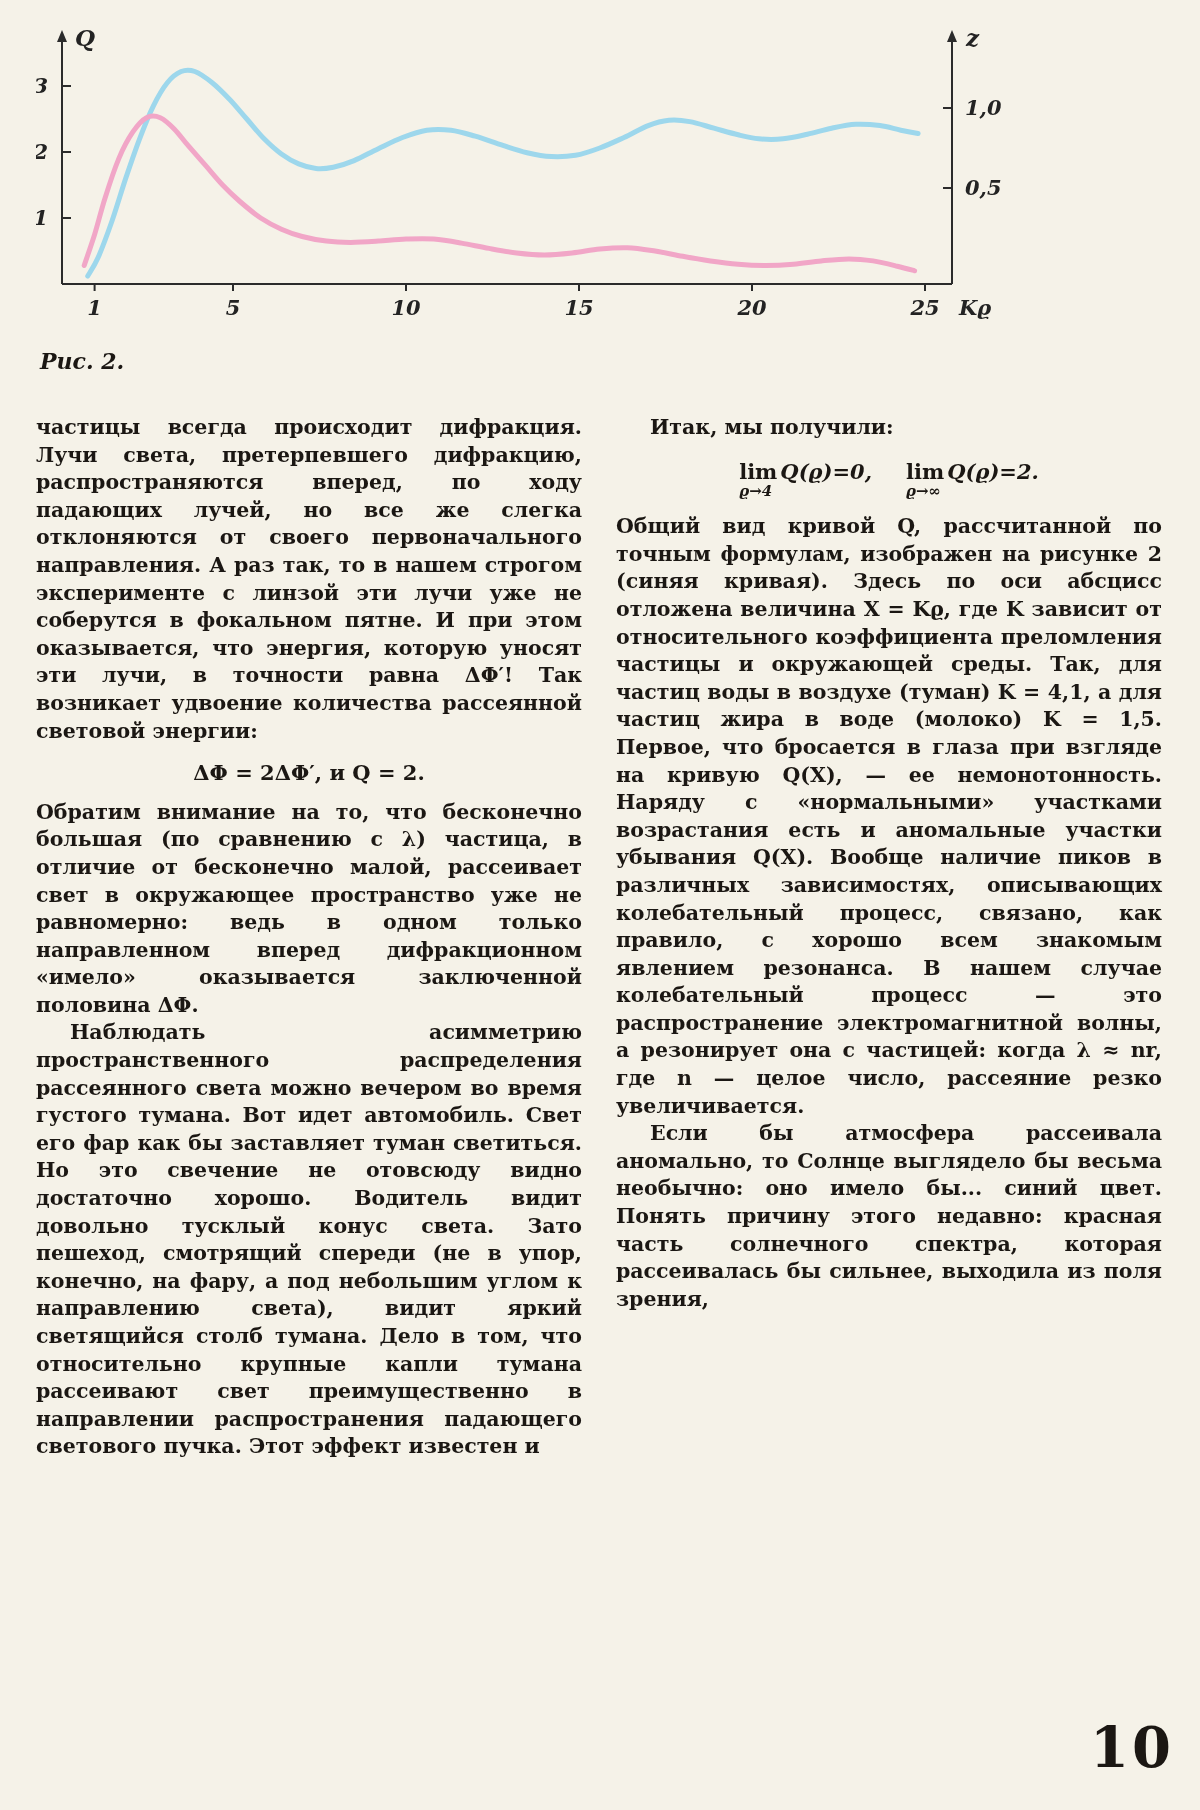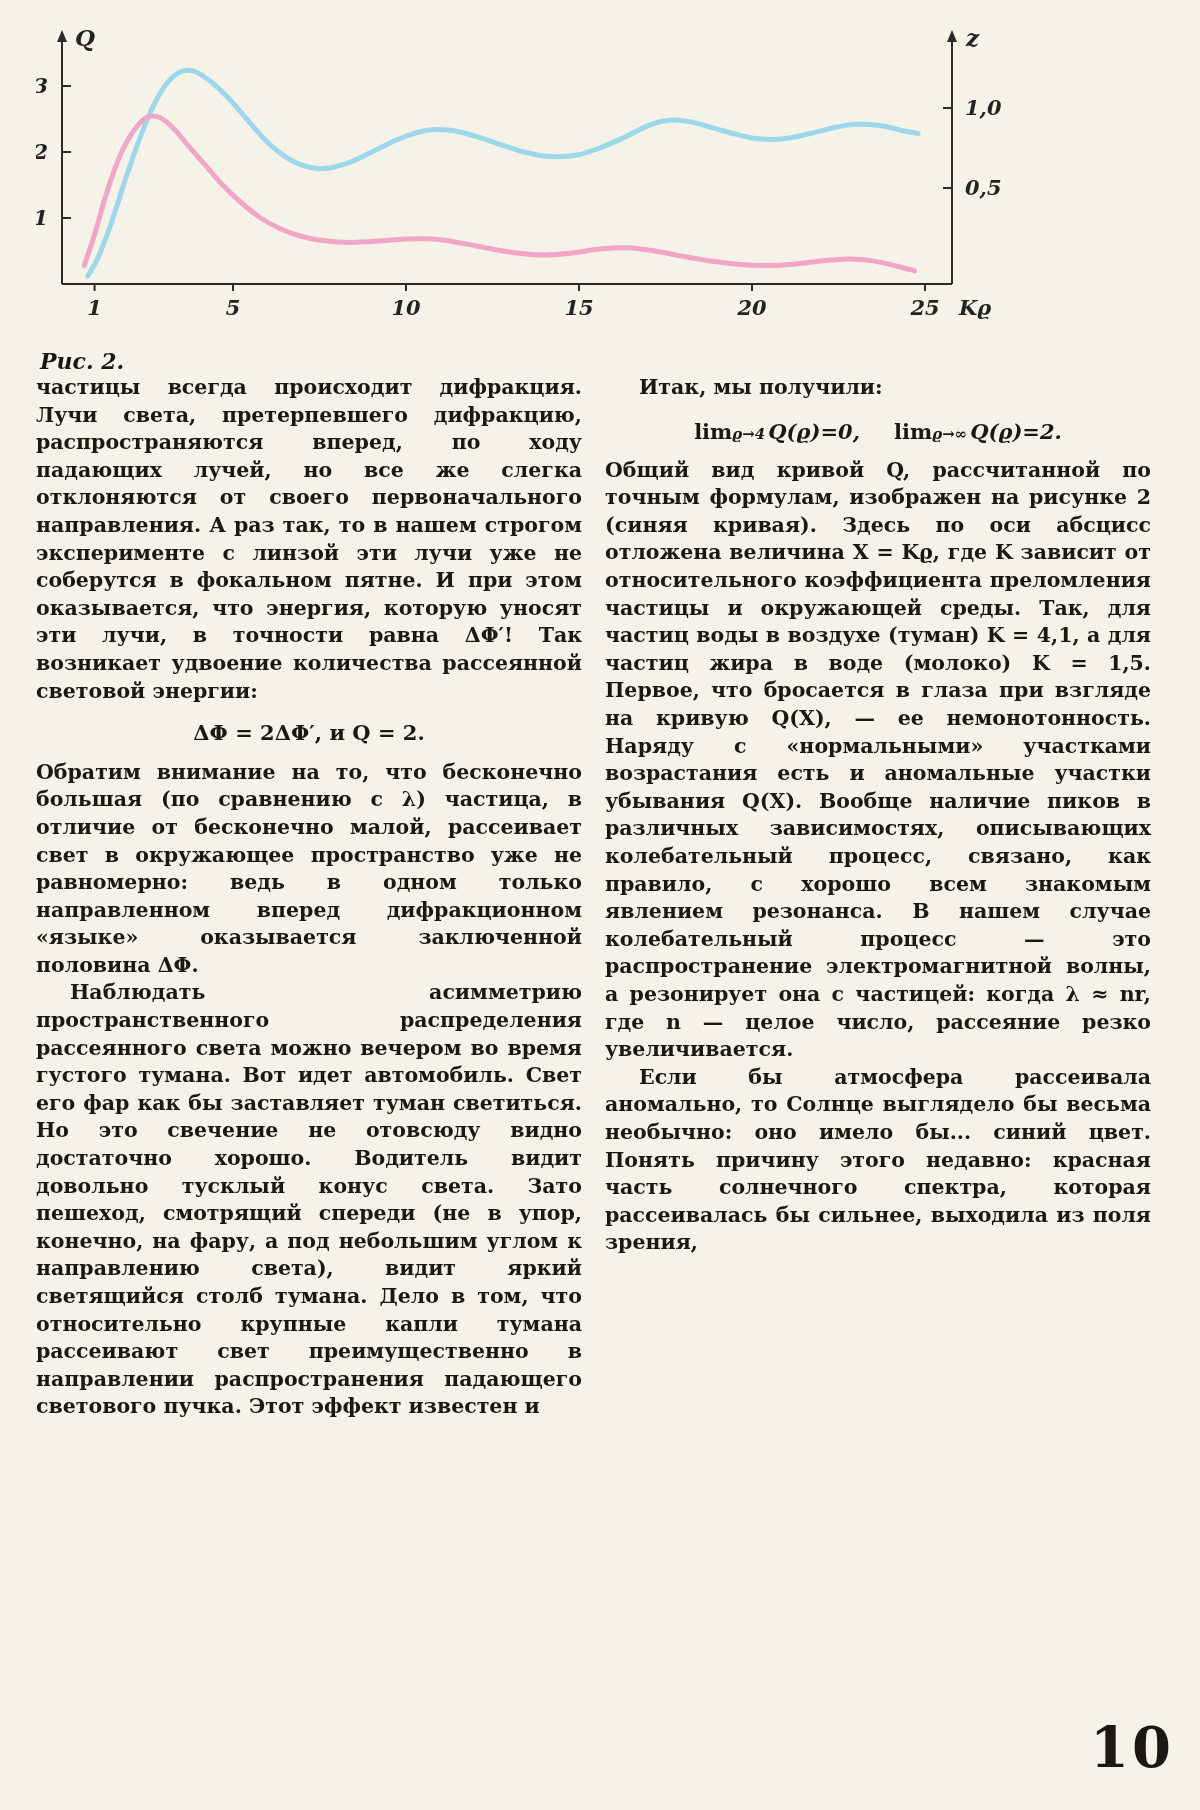--- a/index.html
+++ b/index.html
@@ -16,22 +16,22 @@
   .fig svg{display:block;}
   .axis{stroke:#2b2b2b;stroke-width:2;}
   .axfill{fill:#2b2b2b;}
   .axlbl{font-family:"DejaVu Serif",serif;font-style:italic;font-weight:700;font-size:23px;fill:#232323;}
   .ticklbl{font-family:"DejaVu Serif",serif;font-style:italic;font-weight:700;font-size:21px;fill:#232323;}
   .figcap{
     font-style:italic;font-weight:700;font-size:22px;
     margin:14px 0 0 4px;
   }
   .columns{
-    display:flex;gap:23px;
-    padding:0 36px;
+    display:flex;gap:34px;
+    padding:0 36px;margin-top:40px;
   }
   .col{
     width:546px;
     font-weight:700;
     font-size:20.5px;
     line-height:27.6px;
     text-align:justify;
   }
   .col p{margin:0;}
   .col p.indent{text-indent:34px;}
@@ -40,21 +40,21 @@
     margin:14px 0 12px 0;
     font-weight:700;
     font-size:21px;
   }
   .limits{
     display:flex;justify-content:center;align-items:flex-start;gap:34px;
     margin:18px 0 14px 0;
     font-weight:700;font-size:21px;
   }
   .limgrp{display:inline-flex;align-items:flex-start;}
-  .stack{display:inline-flex;flex-direction:row;align-items:flex-end;margin-right:3px;}
+  .stack{display:inline-flex;flex-direction:column;align-items:flex-start;margin-right:3px;}
   .limword{font-style:normal;line-height:1.1;}
   .limsub{font-style:italic;font-size:15px;line-height:1.1;}
   .limrest{font-style:italic;line-height:1.1;}
   .pagenum{
     position:absolute;
     right:26px;bottom:30px;
     font-weight:700;
     font-size:56px;
     letter-spacing:3px;
   }
@@ -100,21 +100,21 @@
         <path d="M48.2 249.5C49.9 244.3,55.1 229.7,58.6 218.5C62.1 207.3,65.0 194.8,69 182.2C73.0 169.5,78.2 153.6,82.8 142.6C87.4 131.6,92.1 123.0,96.7 116.2C101.3 109.4,105.9 104.1,110.5 101.7C115.1 99.3,119.7 99.8,124.3 101.7C128.9 103.6,133.6 108.3,138.2 112.9C142.8 117.5,146.8 123.4,152 129.4C157.2 135.4,163.5 142.6,169.3 149.2C175.1 155.8,180.8 162.9,186.6 169C192.4 175.1,197.6 180.0,203.9 185.5C210.3 191.0,217.8 197.4,224.7 202C231.6 206.6,238.5 210.1,245.4 213.2C252.3 216.3,258.7 218.5,266.2 220.5C273.7 222.5,282.3 224.1,290.4 225.1C298.5 226.1,306.0 226.4,314.6 226.4C323.3 226.4,333.1 225.7,342.3 225.1C351.5 224.5,360.8 223.4,370 223.1C379.2 222.8,388.5 222.4,397.7 223.1C406.9 223.8,416.2 225.5,425.4 227.1C434.6 228.7,443.8 230.8,453 232.4C462.2 234.1,471.5 235.9,480.7 237C489.9 238.1,499.2 239.0,508.4 239C517.6 239.0,526.9 238.0,536.1 237C545.3 236.0,554.6 233.9,563.8 233C573.0 232.1,582.2 231.4,591.4 231.7C600.6 232.0,609.9 233.6,619.1 235C628.3 236.4,637.6 238.7,646.8 240.3C656.0 242.0,665.3 243.6,674.5 244.9C683.7 246.2,693.0 247.4,702.2 248.2C711.4 249.0,720.6 249.5,729.8 249.5C739.0 249.5,748.3 249.0,757.5 248.2C766.7 247.4,776.0 245.8,785.2 244.9C794.4 244.0,804.3 242.9,812.9 242.9C821.5 242.9,829.0 243.7,837.1 244.9C845.2 246.1,854.4 248.5,861.3 250.2C868.2 251.8,875.7 254.0,878.6 254.8" fill="none" stroke="#f1a6c7" stroke-width="5" stroke-linecap="round" stroke-linejoin="round"></path>
       </svg>
     <figcaption class="figcap">Рис. 2.</figcaption>
   </figure>
 
   <div class="columns">
 
     <div class="col">
       <p>частицы всегда происходит дифракция. Лучи света, претерпевшего дифракцию, распространяются вперед, по ходу падающих лучей, но все же слегка отклоняются от своего первоначального направления. А раз так, то в нашем строгом эксперименте с линзой эти лучи уже не соберутся в фокальном пятне. И при этом оказывается, что энергия, которую уносят эти лучи, в точности равна ΔΦ′! Так возникает удвоение количества рассеянной световой энергии:</p>
       <div class="formula">ΔΦ = 2ΔΦ′,  и  Q = 2.</div>
-      <p>Обратим внимание на то, что бесконечно большая (по сравнению с λ) частица, в отличие от бесконечно малой, рассеивает свет в окружающее пространство уже не равномерно: ведь в одном только направленном вперед дифракционном «языке» оказывается заключенной половина ΔΦ.</p>
+      <p>Обратим внимание на то, что бесконечно большая (по сравнению с λ) частица, в отличие от бесконечно малой, рассеивает свет в окружающее пространство уже не равномерно: ведь в одном только направленном вперед дифракционном «имело» оказывается заключенной половина ΔΦ.</p>
       <p class="indent">Наблюдать асимметрию пространственного распределения рассеянного света можно вечером во время густого тумана. Вот идет автомобиль. Свет его фар как бы заставляет туман светиться. Но это свечение не отовсюду видно достаточно хорошо. Водитель видит довольно тусклый конус света. Зато пешеход, смотрящий спереди (не в упор, конечно, на фару, а под небольшим углом к направлению света), видит яркий светящийся столб тумана. Дело в том, что относительно крупные капли тумана рассеивают свет преимущественно в направлении распространения падающего светового пучка. Этот эффект известен и</p>
     </div>
 
     <div class="col">
       <p class="indent">Итак, мы получили:</p>
 
       <div class="limits">
         <span class="limgrp">
           <span class="stack">
             <span class="limword">lim</span>

